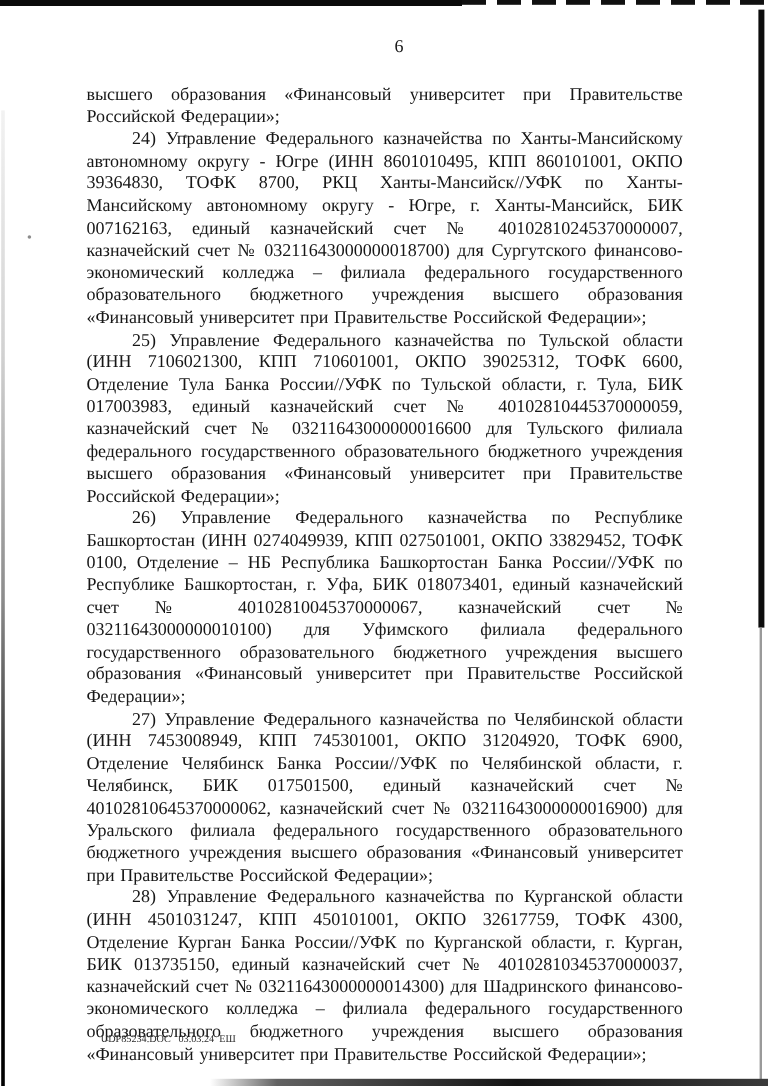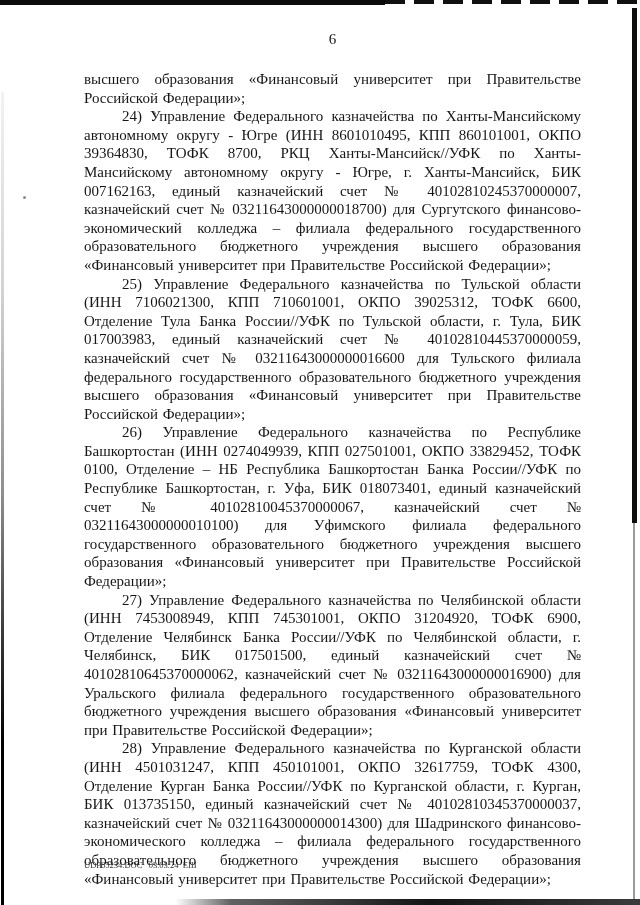--- a/index.html
+++ b/index.html
@@ -21,21 +21,21 @@
   .right-line{position:absolute;right:5px;top:523px;bottom:0;width:2px;background:#9a9a9a;}
   .bottom-band{position:absolute;left:175px;right:0;bottom:0;height:6px;
     background:linear-gradient(90deg,rgba(40,40,40,0) 0%,rgba(70,70,70,0.85) 12%,#141414 55%,#3a3a3a 100%);}
   .noise-dot{position:absolute;width:3px;height:3px;background:rgba(0,0,0,0.45);border-radius:50%;}
 
   .page-number{
     position:absolute;top:31px;left:84px;width:497px;
     text-align:center;font-size:15px;
   }
   .text-block{
-    position:absolute;top:70px;left:84px;width:497px;
+    position:absolute;top:70px;left:72px;width:497px;
     font-size:15px;line-height:18.6px;
   }
   .para{
     margin:0;text-align:justify;text-indent:38px;
     word-spacing:1px;
   }
   .para.no-indent{text-indent:0;}
   .footer{
     position:absolute;left:84px;top:860px;
     font-size:8.5px;color:#2e2e2e;white-space:pre;

